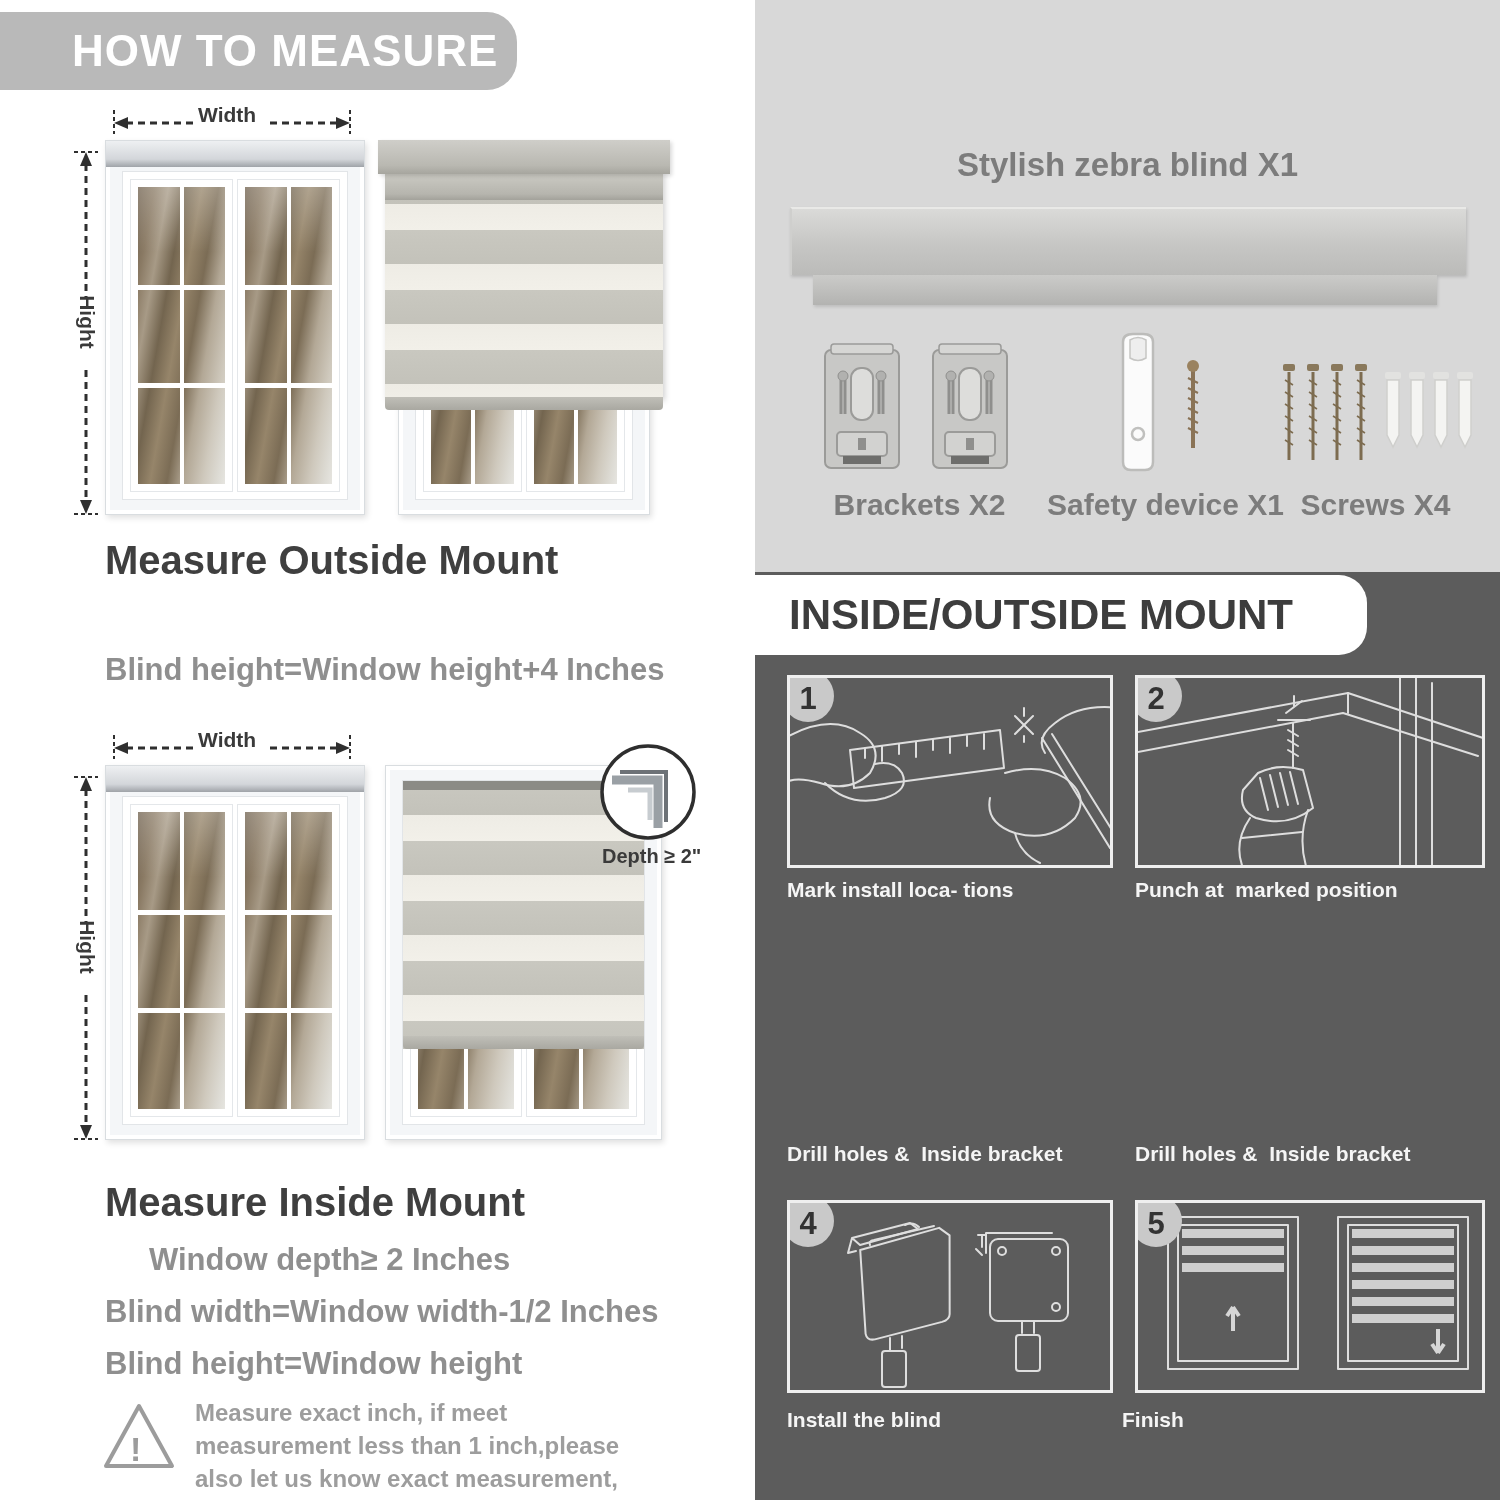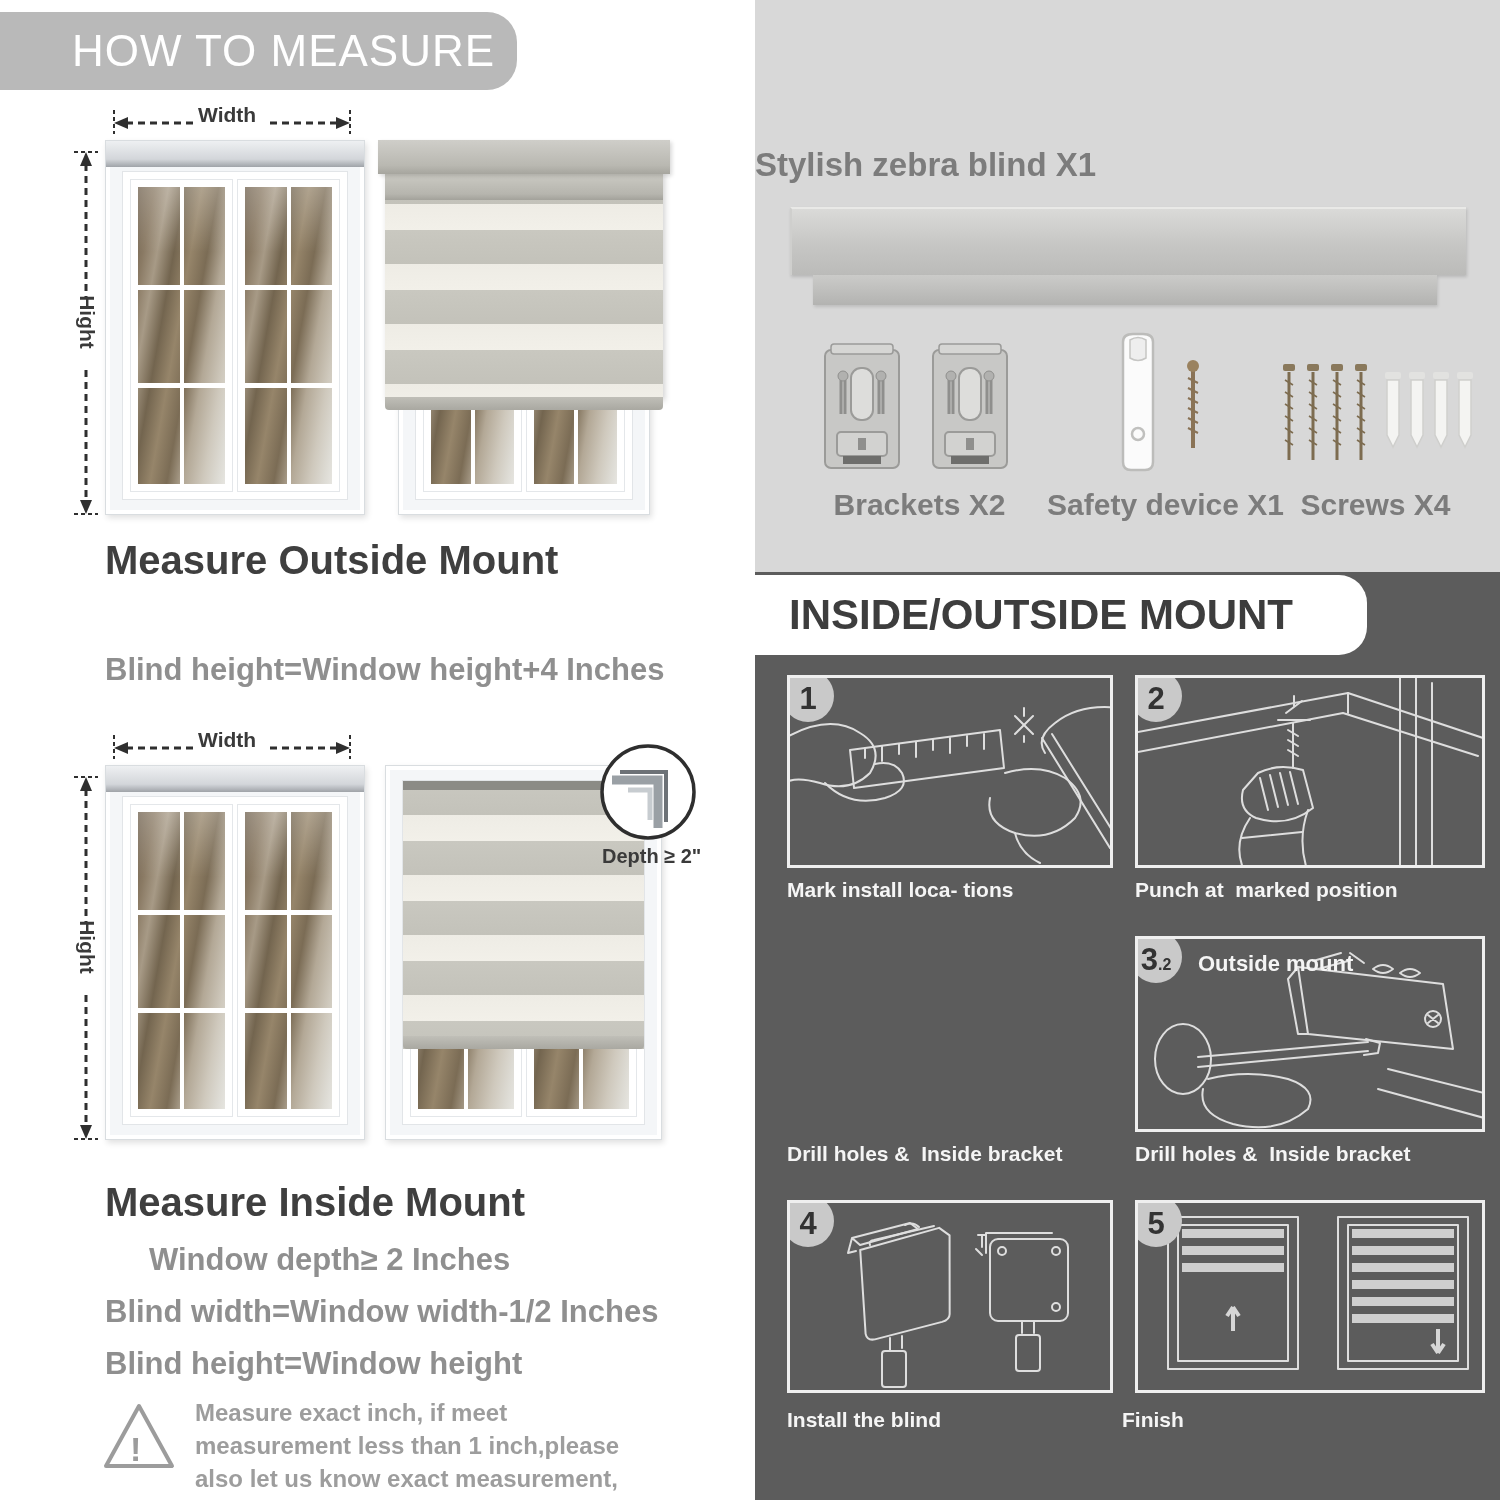--- a/index.html
+++ b/index.html
@@ -4,21 +4,21 @@
 <style>
   * { margin:0; padding:0; box-sizing:border-box; }
   html,body { background:#ffffff; }
   body { font-family:"Liberation Sans", sans-serif; }
   .page { position:relative; width:1500px; height:1500px; background:#ffffff; overflow:hidden; }
 
   
   .left-col { position:absolute; left:0; top:0; width:755px; height:1500px; background:#ffffff; }
   .howto-bar { position:absolute; left:0; top:12px; width:517px; height:78px;
     background:#b9b9b9; border-radius:0 30px 30px 0; color:#ffffff;
-    font-size:44px; font-weight:normal; line-height:78px; padding-left:72px; letter-spacing:1px; }
+    font-size:44px; font-weight:bold; line-height:78px; padding-left:72px; letter-spacing:1px; }
 
   .measure-arrow-h { position:absolute; }
   .measure-label { position:absolute; font-size:21px; font-weight:bold; color:#3a3a3a; }
   .vert-label { transform:rotate(90deg); transform-origin:center; }
 
   
   .win-frame { position:absolute; background:#f4f6f8; border:1px solid #d9dde0;
     box-shadow:inset 0 0 0 4px #ffffff, 2px 3px 6px rgba(0,0,0,0.12); }
   .win-head { position:absolute; left:0; top:0; right:0; height:26px;
     background:linear-gradient(180deg,#eef0f2,#d3d6da 70%,#9fa3a8); }
@@ -51,21 +51,21 @@
     font-size:24px; font-weight:bold; color:#9d9d9d; line-height:33px; }
 
   .depth-label { position:absolute; font-size:20px; font-weight:bold; color:#3a3a3a; }
 
   
   .right-col { position:absolute; left:755px; top:0; width:745px; height:1500px; }
   .included-panel { position:absolute; left:0; top:0; width:745px; height:572px; background:#d8d8d8; }
   .included-bar { position:absolute; left:0; top:12px; width:513px; height:78px;
     background:#ffffff; border-radius:0 28px 28px 0; color:#cdcdcd;
     font-size:42px; font-weight:bold; line-height:78px; padding-left:38px; letter-spacing:1px; }
-  .blind-name { position:absolute; left:0; top:146px; width:745px; 
+  .blind-name { position:absolute; left:0; top:146px; width:745px; text-align:center;
     font-size:33px; font-weight:bold; color:#7c7c7c; }
   .headrail-top { position:absolute; left:35px; top:207px; width:676px; height:68px;
     background:linear-gradient(180deg,#dadad8,#c6c6c4 55%,#bbbbb9);
     border-top:2px solid #e9e9e7; border-left:2px solid #cfcfcd; box-shadow:1px 2px 3px rgba(0,0,0,0.15); }
   .headrail-bot { position:absolute; left:58px; top:275px; width:624px; height:30px;
     background:linear-gradient(180deg,#cbcbc9,#b3b3b1); box-shadow:1px 2px 3px rgba(0,0,0,0.12); }
   .item-label { position:absolute; font-size:30px; font-weight:bold; color:#7c7c7c; text-align:center; }
 
   .mount-panel { position:absolute; left:0; top:572px; width:745px; height:928px; background:#5c5c5c; }
   .mount-bar { position:absolute; left:0; top:3px; width:612px; height:80px;
@@ -336,37 +336,20 @@
           <path class="la" d="M122 100 l8 32 M132 97 l8 32 M142 95 l8 32 M152 94 l8 32"></path>
           <path class="la" d="M112 140 Q95 165 105 190 M170 132 Q160 160 168 188"></path>
           <path class="la" d="M104 160 l60 -6"></path>
         </svg>
         <div class="badge"><span class="n">2</span><span class="s"></span></div>
       </div>
       <div class="step-caption" style="left:380px; top:306px; width:350px;">Punch at  marked position</div>
 
       <div class="step-caption" style="left:32px; top:570px; width:330px;">Drill holes &amp;  Inside bracket</div>
 
-      <div class="step-panel" style="left:380px; top:364px; width:350px; height:196px;">
-        <svg width="350" height="196">
-          <path class="la" d="M160 28 L305 45 L315 110 L170 95 Z"></path>
-          <path class="la" d="M160 28 L150 40 L160 95 L170 95"></path>
-          <path class="la" d="M175 22 l28 -8 M180 30 l30 -8 M212 14 l14 10"></path>
-          <path class="la" d="M235 30 q10 -8 20 0 q-10 8 -20 0 M262 34 q10 -8 20 0 q-10 8 -20 0"></path>
-          <circle class="la" cx="295" cy="80" r="8"></circle>
-          <path class="la" d="M290 76 l10 8 M290 84 l10 -8"></path>
-          <path class="la" d="M60 118 L230 103 M60 128 L230 112"></path>
-          <path class="la" d="M228 100 l14 4 l-2 10 l-14 2"></path>
-          <ellipse class="la" cx="45" cy="120" rx="28" ry="35"></ellipse>
-          <path class="la" d="M70 140 Q110 130 150 140 Q180 150 170 170 Q140 196 95 185 Q60 175 65 150"></path>
-          <path class="la" d="M250 130 L350 155 M240 150 L350 180"></path>
-        </svg>
-        <div class="badge"><span class="n">3</span><span class="s">.2</span></div>
-        <div class="step-title">Outside mount</div>
-      </div>
       <div class="step-caption" style="left:380px; top:570px; width:350px;">Drill holes &amp;  Inside bracket</div>
 
       <div class="step-panel" style="left:32px; top:628px; width:326px; height:193px;">
         <svg width="326" height="193">
           <path class="la" d="M62 35 L120 20 L128 26 L70 42 Z M62 35 L58 50 L66 48"></path>
           <path class="la" d="M80 42 Q78 38 84 37 l60 -14"></path>
           <path class="la" d="M72 45 l80 -18 l10 8 l-4 78 q0 6 -8 8 l-68 14 q-8 1 -9 -6 Z" transform="rotate(-3 110 80)"></path>
           <path class="la" d="M100 135 l0 12 M112 133 l0 12"></path>
           <rect class="la" x="92" y="148" width="24" height="36" rx="3"></rect>
           <path class="la" d="M115 22 q8 -4 14 2"></path>

